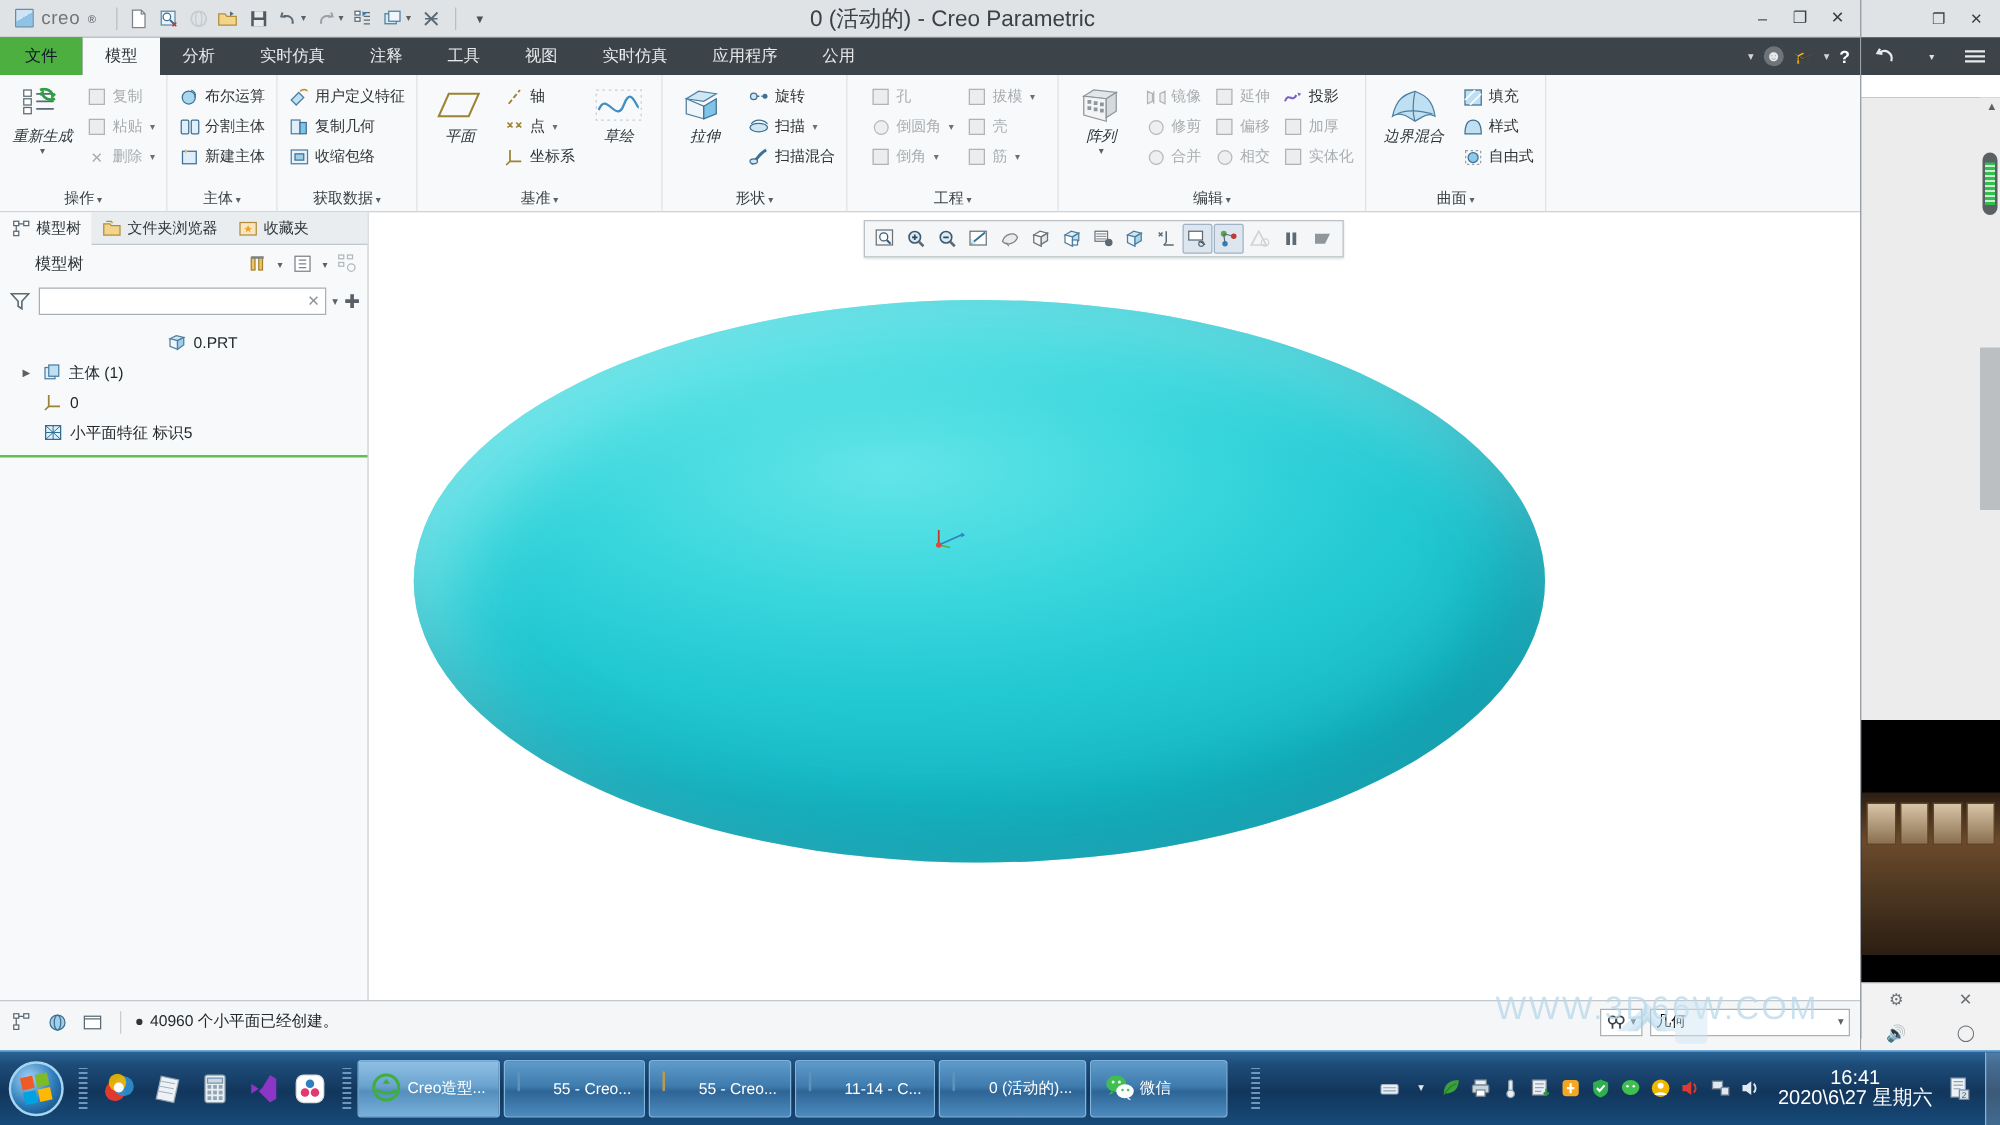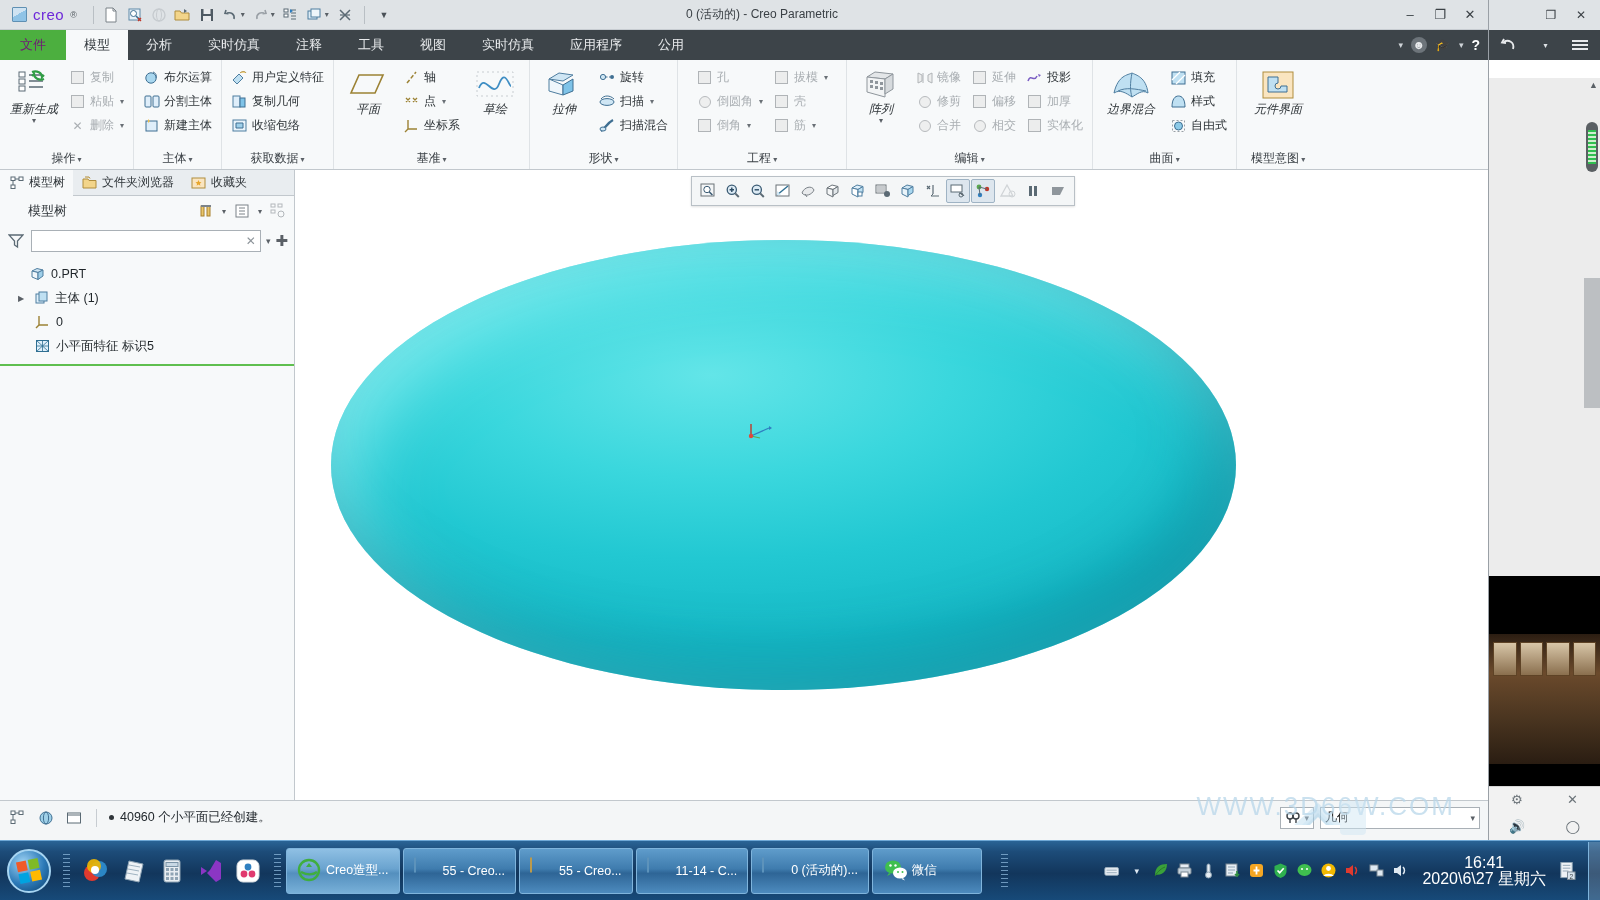--- a/index.html
+++ b/index.html
@@ -13,37 +13,37 @@
 
   
   #titlebar { height:30px; background:#dfe3e6; display:flex; align-items:center;
      border-bottom:1px solid #c7ccd1; position:relative; }
   .qa-logo { display:flex; align-items:center; gap:6px; padding:0 10px 0 12px; }
   .cube {
      width:15px;height:15px;
      background:linear-gradient(150deg,#cfe3f2 0 45%, #8fc3e6 45% 100%);
      border:1px solid #5f90b3; border-radius:1px;
   }
-  .creo-word { font-size:15px; color:#6d28d9; letter-spacing:.5px; }
+  .creo-word { font-size:15px; color:#737373; letter-spacing:.5px; }
   .qsep { width:1px;height:18px;background:#b9bfc4;margin:0 6px; }
   .qa-icons { display:flex; align-items:center; gap:2px; }
   .qi { width:22px;height:22px;display:flex;align-items:center;justify-content:center;
         font-size:13px; color:#4a5157; cursor:default;}
   .qi.dim { opacity:.35; }
   .qa-caret { font-size:8px;color:#5a6066;margin-left:-3px;margin-right:3px; }
-  #title-text { position:absolute; left:0; right:0; text-align:center; font-size:12px;
+  #title-text { position:absolute; left:0; right:0; text-align:center; font-size:18px;
      color:#3b4146; pointer-events:none;padding-left:36px; }
   .win-ctl { position:absolute; right:4px; top:3px; display:flex; gap:2px; }
   .win-ctl div { width:28px;height:22px;display:flex;align-items:center;justify-content:center;
      font-size:13px;color:#3b4146; }
 
   
   #tabbar { height:30px; background:#3d4449; display:flex; align-items:stretch; position:relative;}
   .tab { padding:0 18px; display:flex; align-items:center; font-size:13px; color:#e8eaec; }
-  .tab.file { background:#4caf3f; color:#701a75; font-weight:normal; padding:0 20px; }
+  .tab.file { background:#4caf3f; color:#0f172a; font-weight:normal; padding:0 20px; }
   .tab.active { background:#f7f9fa; color:#30363b; }
   #tab-right { position:absolute; right:0; top:0; height:30px; display:flex; align-items:center; gap:8px; padding-right:8px;}
   #tab-right span { color:#cfd4d8; font-size:12px; }
   .tr-ico { width:16px;height:16px;display:flex;align-items:center;justify-content:center;
             border-radius:50%; font-size:10px; }
 
   
   #ribbon { height:110px; background:#f7f9fa; border-bottom:1px solid #c2c8cd;
       display:flex; align-items:stretch; }
   .group { display:flex; flex-direction:column; justify-content:space-between;
@@ -701,36 +701,20 @@
             </span>
             <span>自由式</span>
           </div>
         </div>
       </div>
       <div class="group-title">
         <span>曲面</span><span class="dd"> ▾</span>
       </div>
     </div>
 
-    <div class="group" style="border-right:none;">
-      <div class="group-body">
-        <div class="bigbtn" style="width:72px;">
-          <span class="glyph">
-            <svg width="36" height="32" viewBox="0 0 36 32">
-                <rect x="3" y="3" width="30" height="26" fill="#fae5c0" stroke="#b08d3d"></rect>
-                <path d="M8 8h10v6a3 3 0 103 3h6v6H8z" fill="#bfe0f2" stroke="#3f6f92"></path>
-              </svg>
-          </span>
-          <span class="lbl">元件界面</span>
-        </div>
-      </div>
-      <div class="group-title">
-        <span>模型意图</span><span class="dd"> ▾</span>
-      </div>
-    </div>
   </div>
 
   <div id="main">
 
     <div id="nav">
       <div id="nav-tabs">
         <div class="ntab active">
           <span class="ic">
             <svg width="14" height="14" viewBox="0 0 14 14">
                 <rect x="1" y="1" width="4" height="3.5" fill="#fff" stroke="#5b6a74"></rect>
@@ -797,21 +781,21 @@
         </span>
         <div id="filter-box">
           <input type="text" placeholder="" style="">
           <span style="color:#8d949a;font-size:12px;">✕</span>
         </div>
         <span style="font-size:9px;color:#5a6066;">▾</span>
         <span style="font-size:15px;color:#5a6066;">✚</span>
       </div>
 
       <div class="tree">
-        <div class="trow" style="padding-left:14px;">
+        <div class="trow" style="padding-left:14px;justify-content:center;">
           <span class="arrow"></span>
           <span class="ic">
             <svg width="15" height="14" viewBox="0 0 15 14">
                 <path d="M2 4l5-2.5L13 3 8 5.5z" fill="#cfe6f4" stroke="#4f7ea0"></path>
                 <path d="M2 4v6l6 2.5V5.5z" fill="#eff6fb" stroke="#4f7ea0"></path>
                 <path d="M8 5.5L13 3v6l-5 3.5z" fill="#9ecfe9" stroke="#4f7ea0"></path>
               </svg>
           </span>
           <span>0.PRT</span>
         </div>

